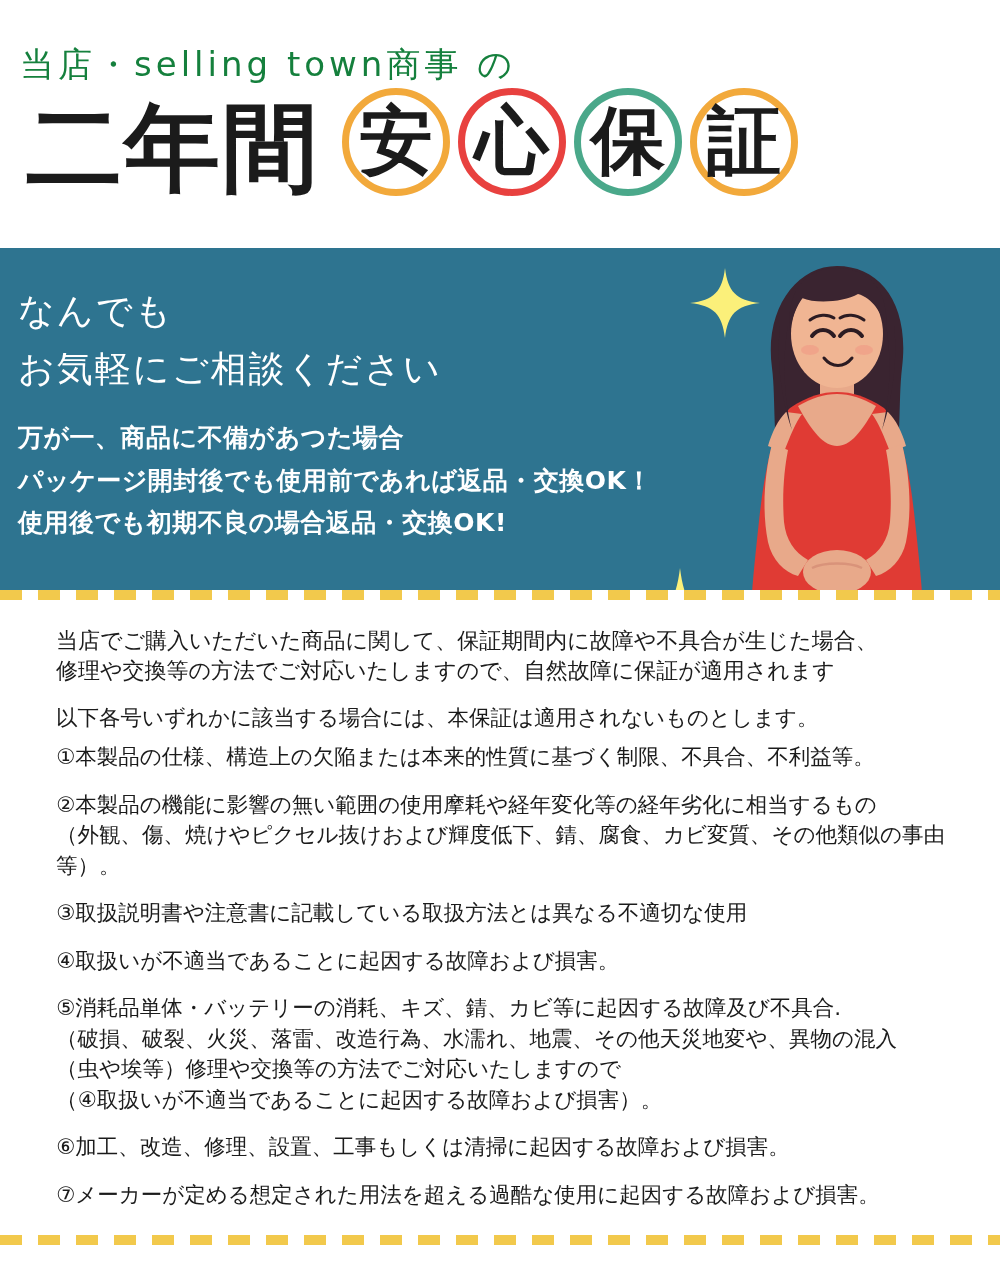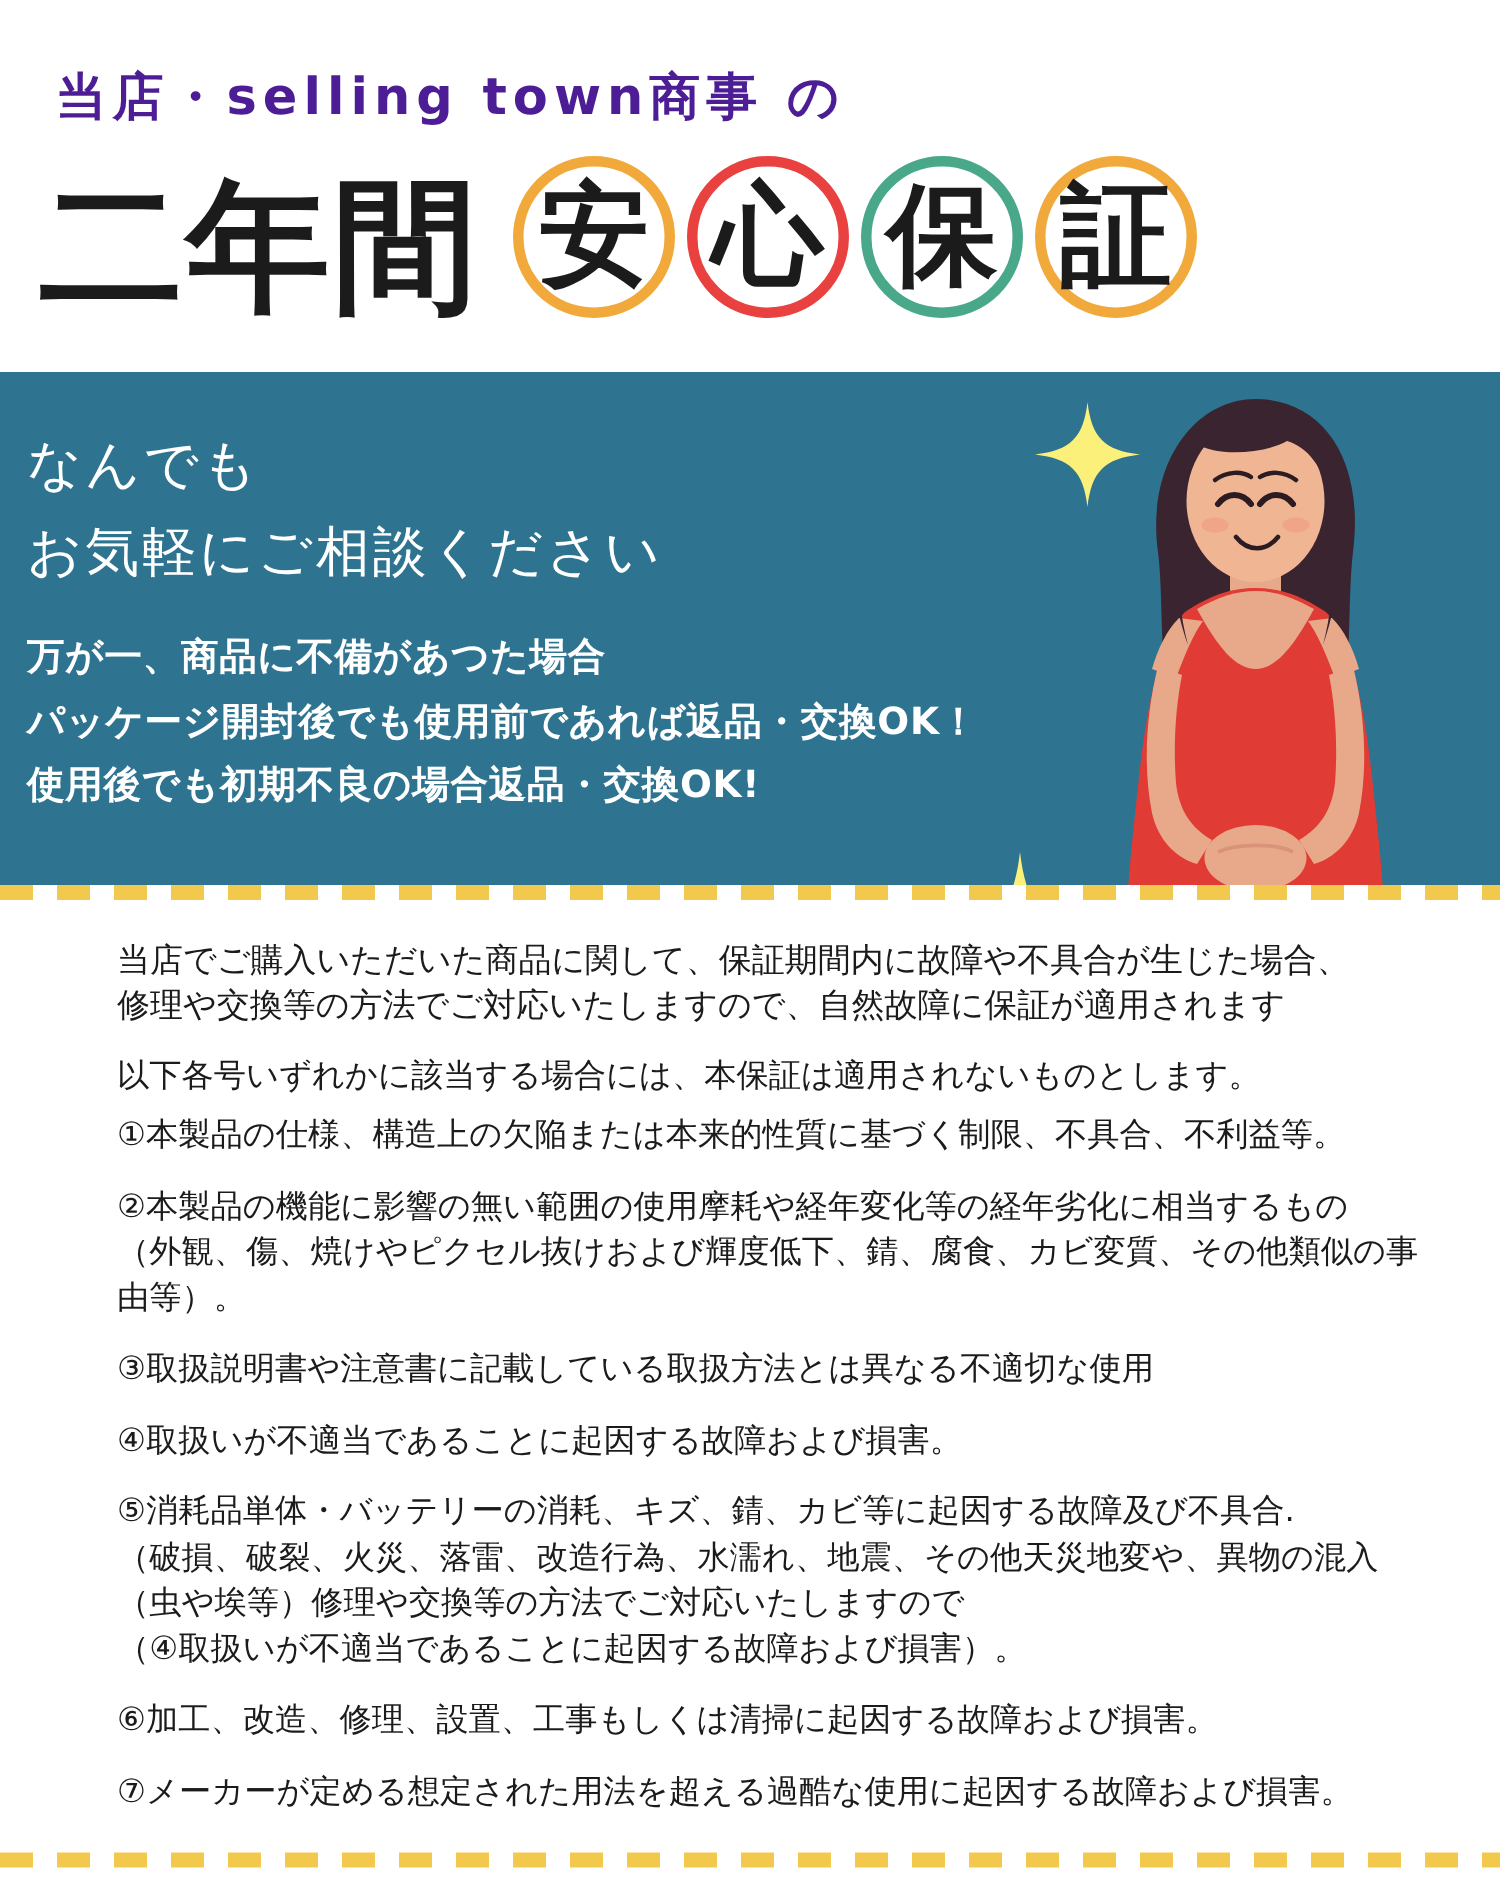--- a/index.html
+++ b/index.html
@@ -17,32 +17,32 @@
 
   
   .header {
     position: relative;
     height: 248px;
     background: #ffffff;
     padding: 0;
   }
   .header-pretitle {
     position: absolute;
-    left: 37px;
+    left: 20px;
     top: 42px;
     font-size: 34px;
-    font-weight: bold;
+    font-weight: normal;
     letter-spacing: 4px;
-    color: #4c1d95;
+    color: #15803d;
     white-space: nowrap;
   }
   .headline {
     position: absolute;
     left: 26px;
-    top: 92px;
+    top: 76px;
     display: flex;
     align-items: flex-end;
     height: 120px;
   }
   .headline-left {
     position: relative;
     font-size: 96px;
     font-weight: 900;
     line-height: 1;
     color: #1b1b1b;
@@ -136,23 +136,22 @@
     width: 100%;
     background: repeating-linear-gradient(
       to right,
       #f2c94c 0px, #f2c94c 22px,
       #ffffff 22px, #ffffff 38px
     );
   }
 
   
   .terms {
-    padding: 26px 40px 10px 34px;
+    padding: 26px 40px 10px 56px;
     color: #1b1b1b;
-    margin-left: 44px;
   }
   .terms p {
     margin: 0;
     font-size: 21.5px;
     line-height: 1.42;
     letter-spacing: 0px;
   }
   .terms .para-gap { height: 17px; }
   .terms .small-gap { height: 9px; }
   .terms .lead {

